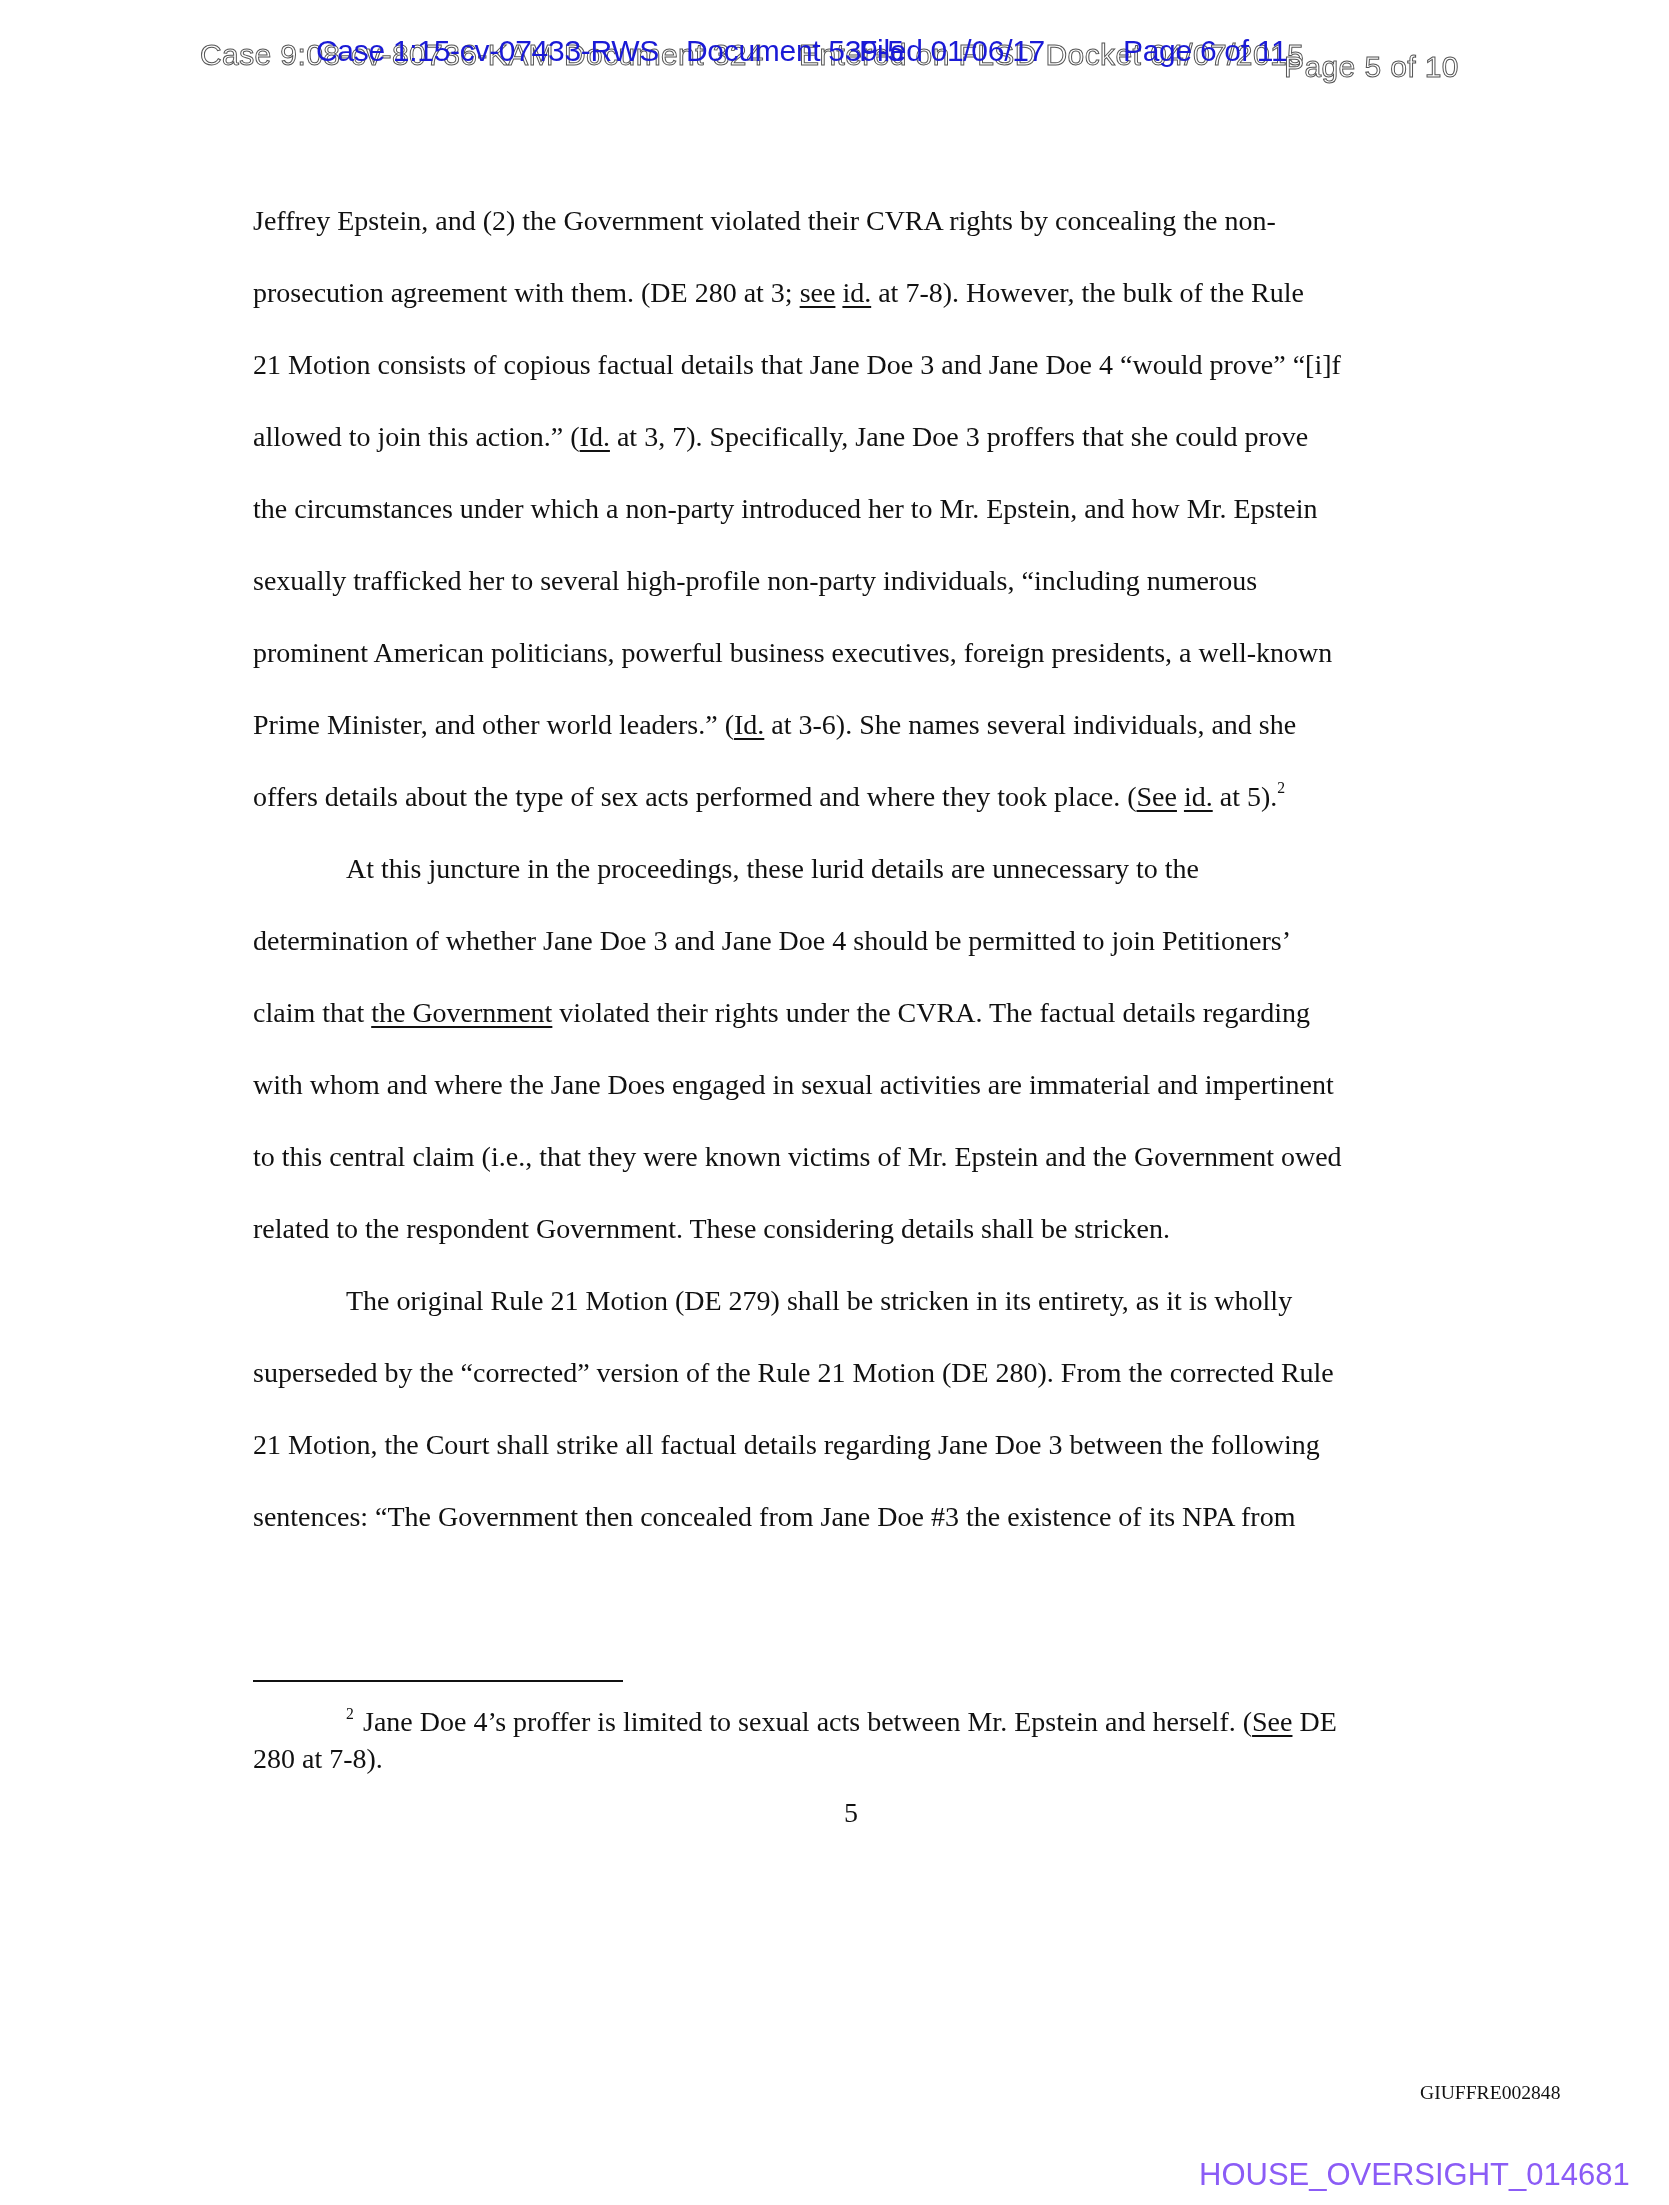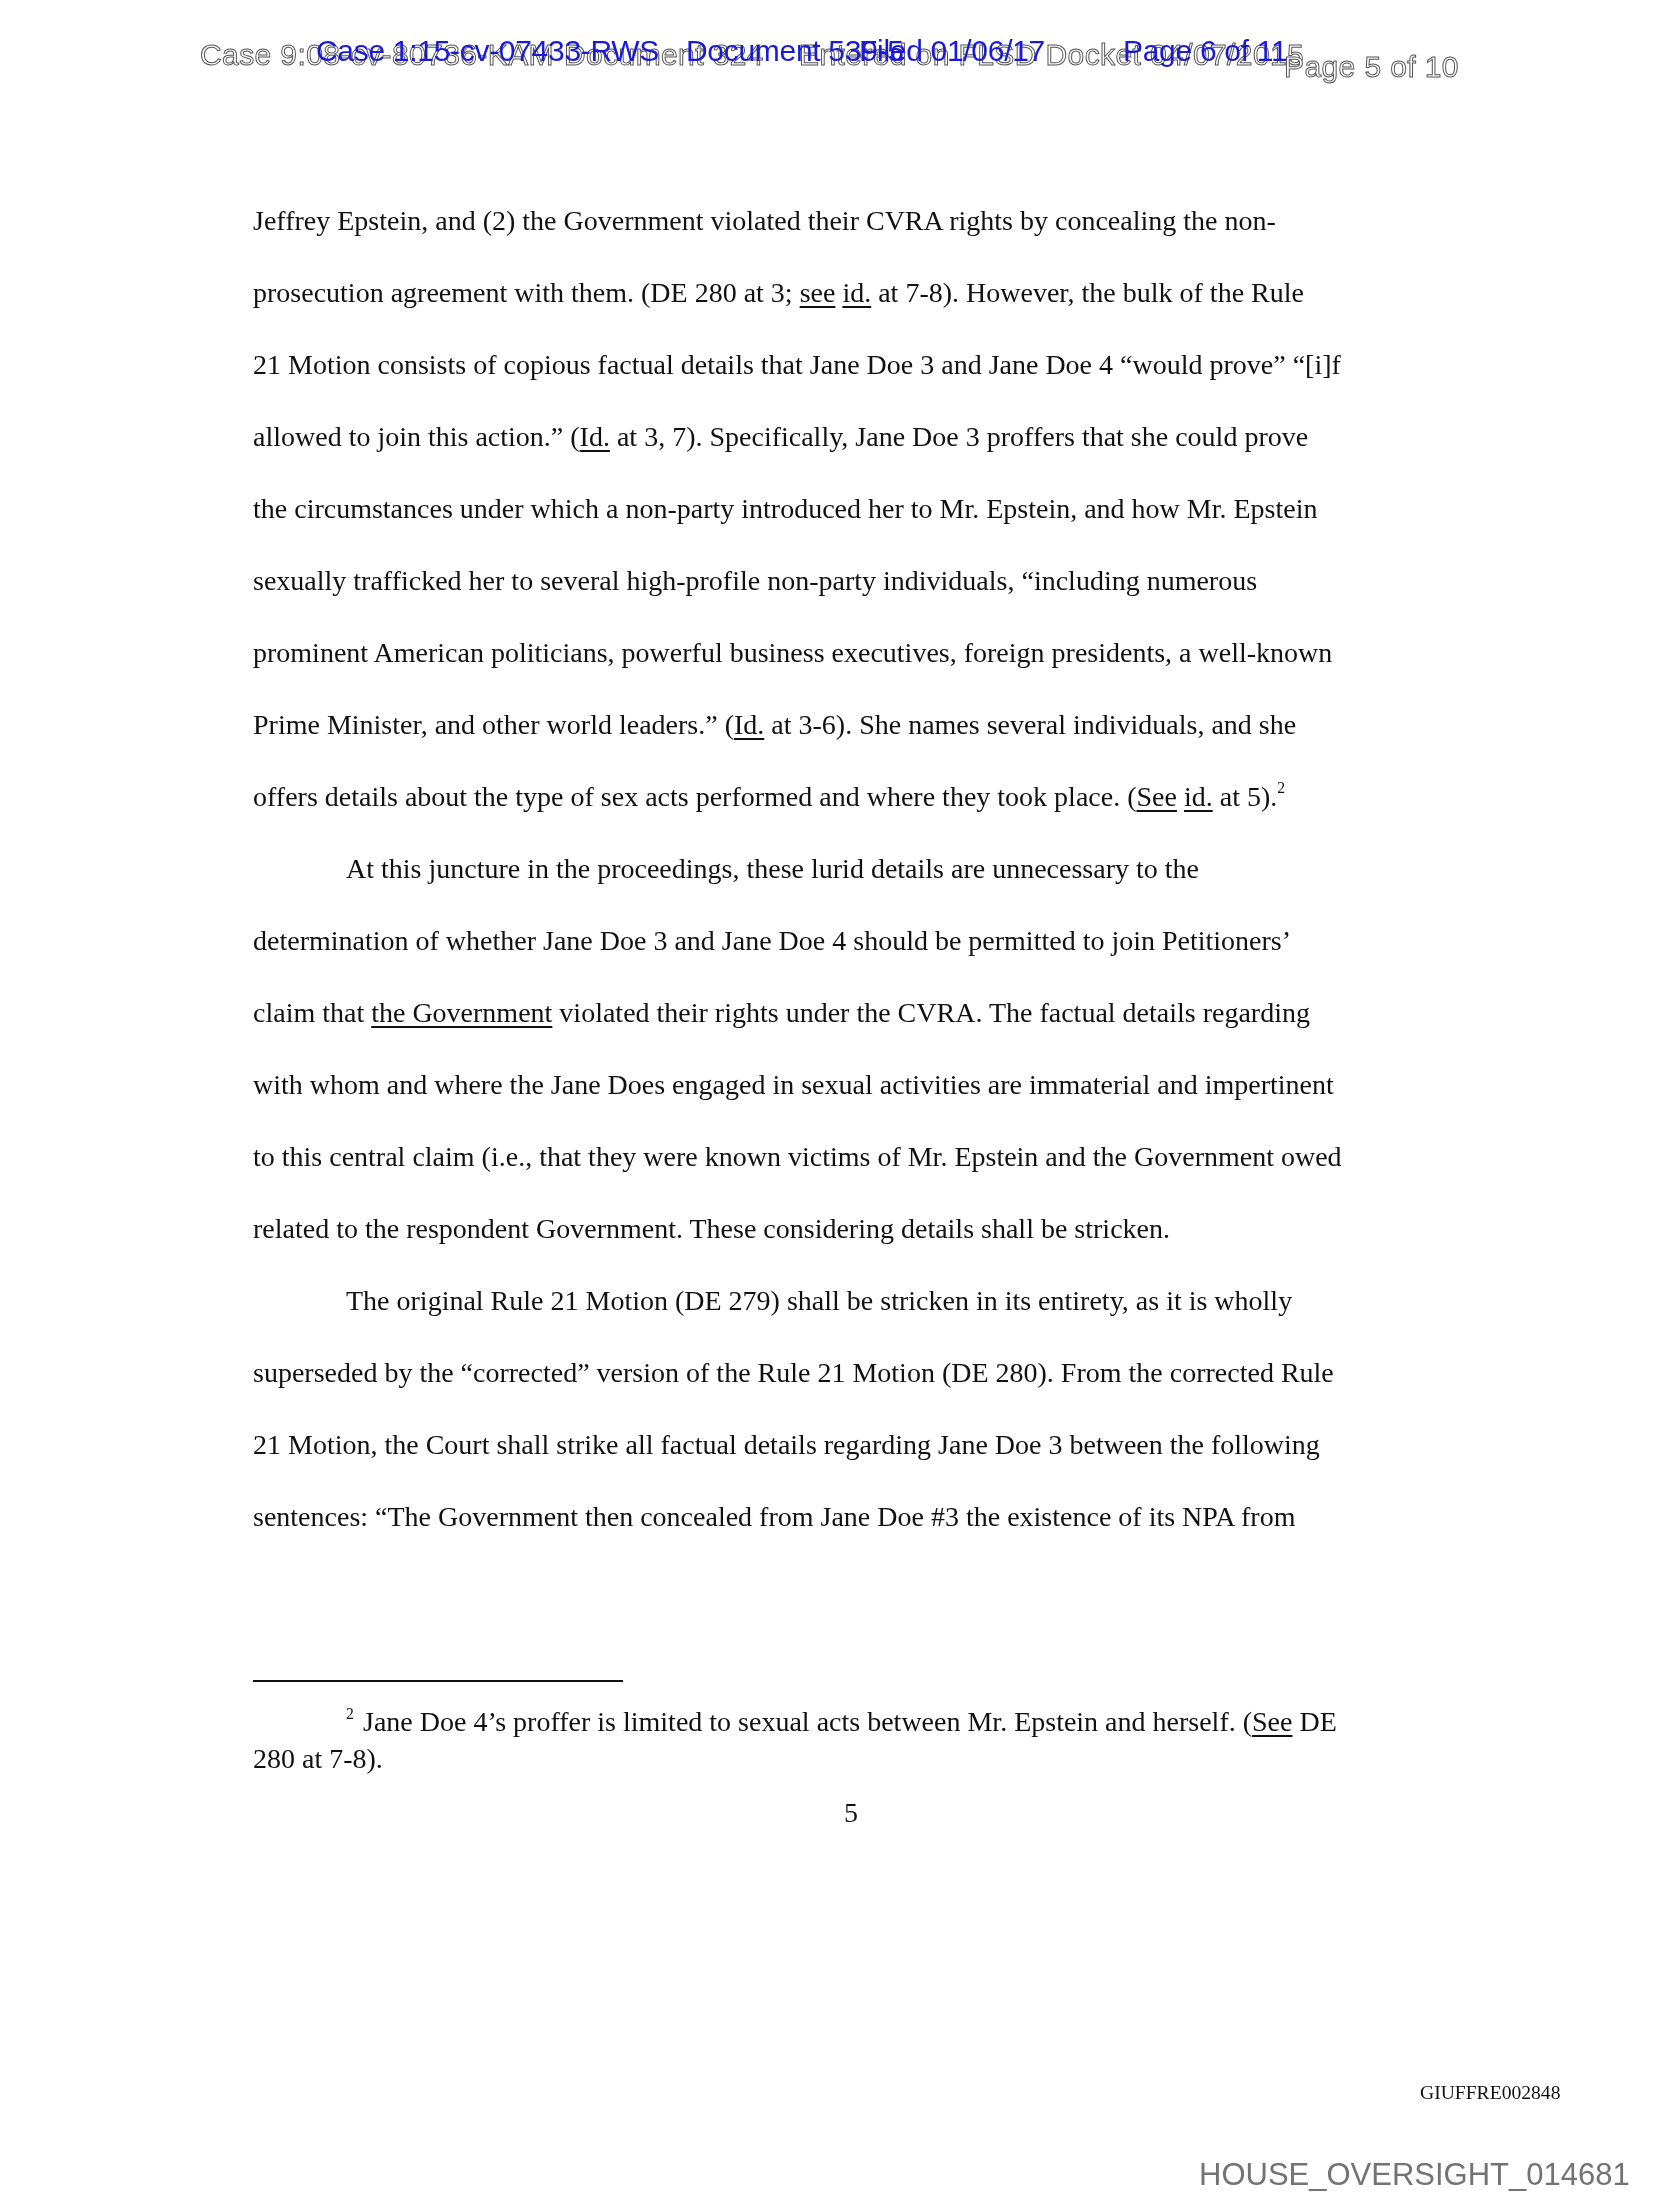--- a/index.html
+++ b/index.html
@@ -39,21 +39,21 @@
   .page-num {
     position: absolute; left: 0; width: 1702px; top: 1797px; text-align: center;
     font-size: 28px;
   }
   .bates-giuffre {
     position: absolute; left: 1420px; top: 2082px;
     font-size: 19.6px; white-space: nowrap;
   }
   .bates-house {
     position: absolute; left: 1199px; top: 2157px;
-    font-family: "Liberation Sans", sans-serif; font-size: 31px; color: #737373; white-space: nowrap;
+    font-family: "Liberation Sans", sans-serif; font-size: 31px; color: #8b5cf6; white-space: nowrap;
   }
 </style>
 </head>
 <body>
 
 <div class="hdr hdr-gray">
   <span class="g1">Case 9:08-cv-80736-KAM</span>
 </div>
 <div class="hdr hdr-gray" style="left:0;">
   <span style="position:absolute; left:564px;">Document 324</span>

